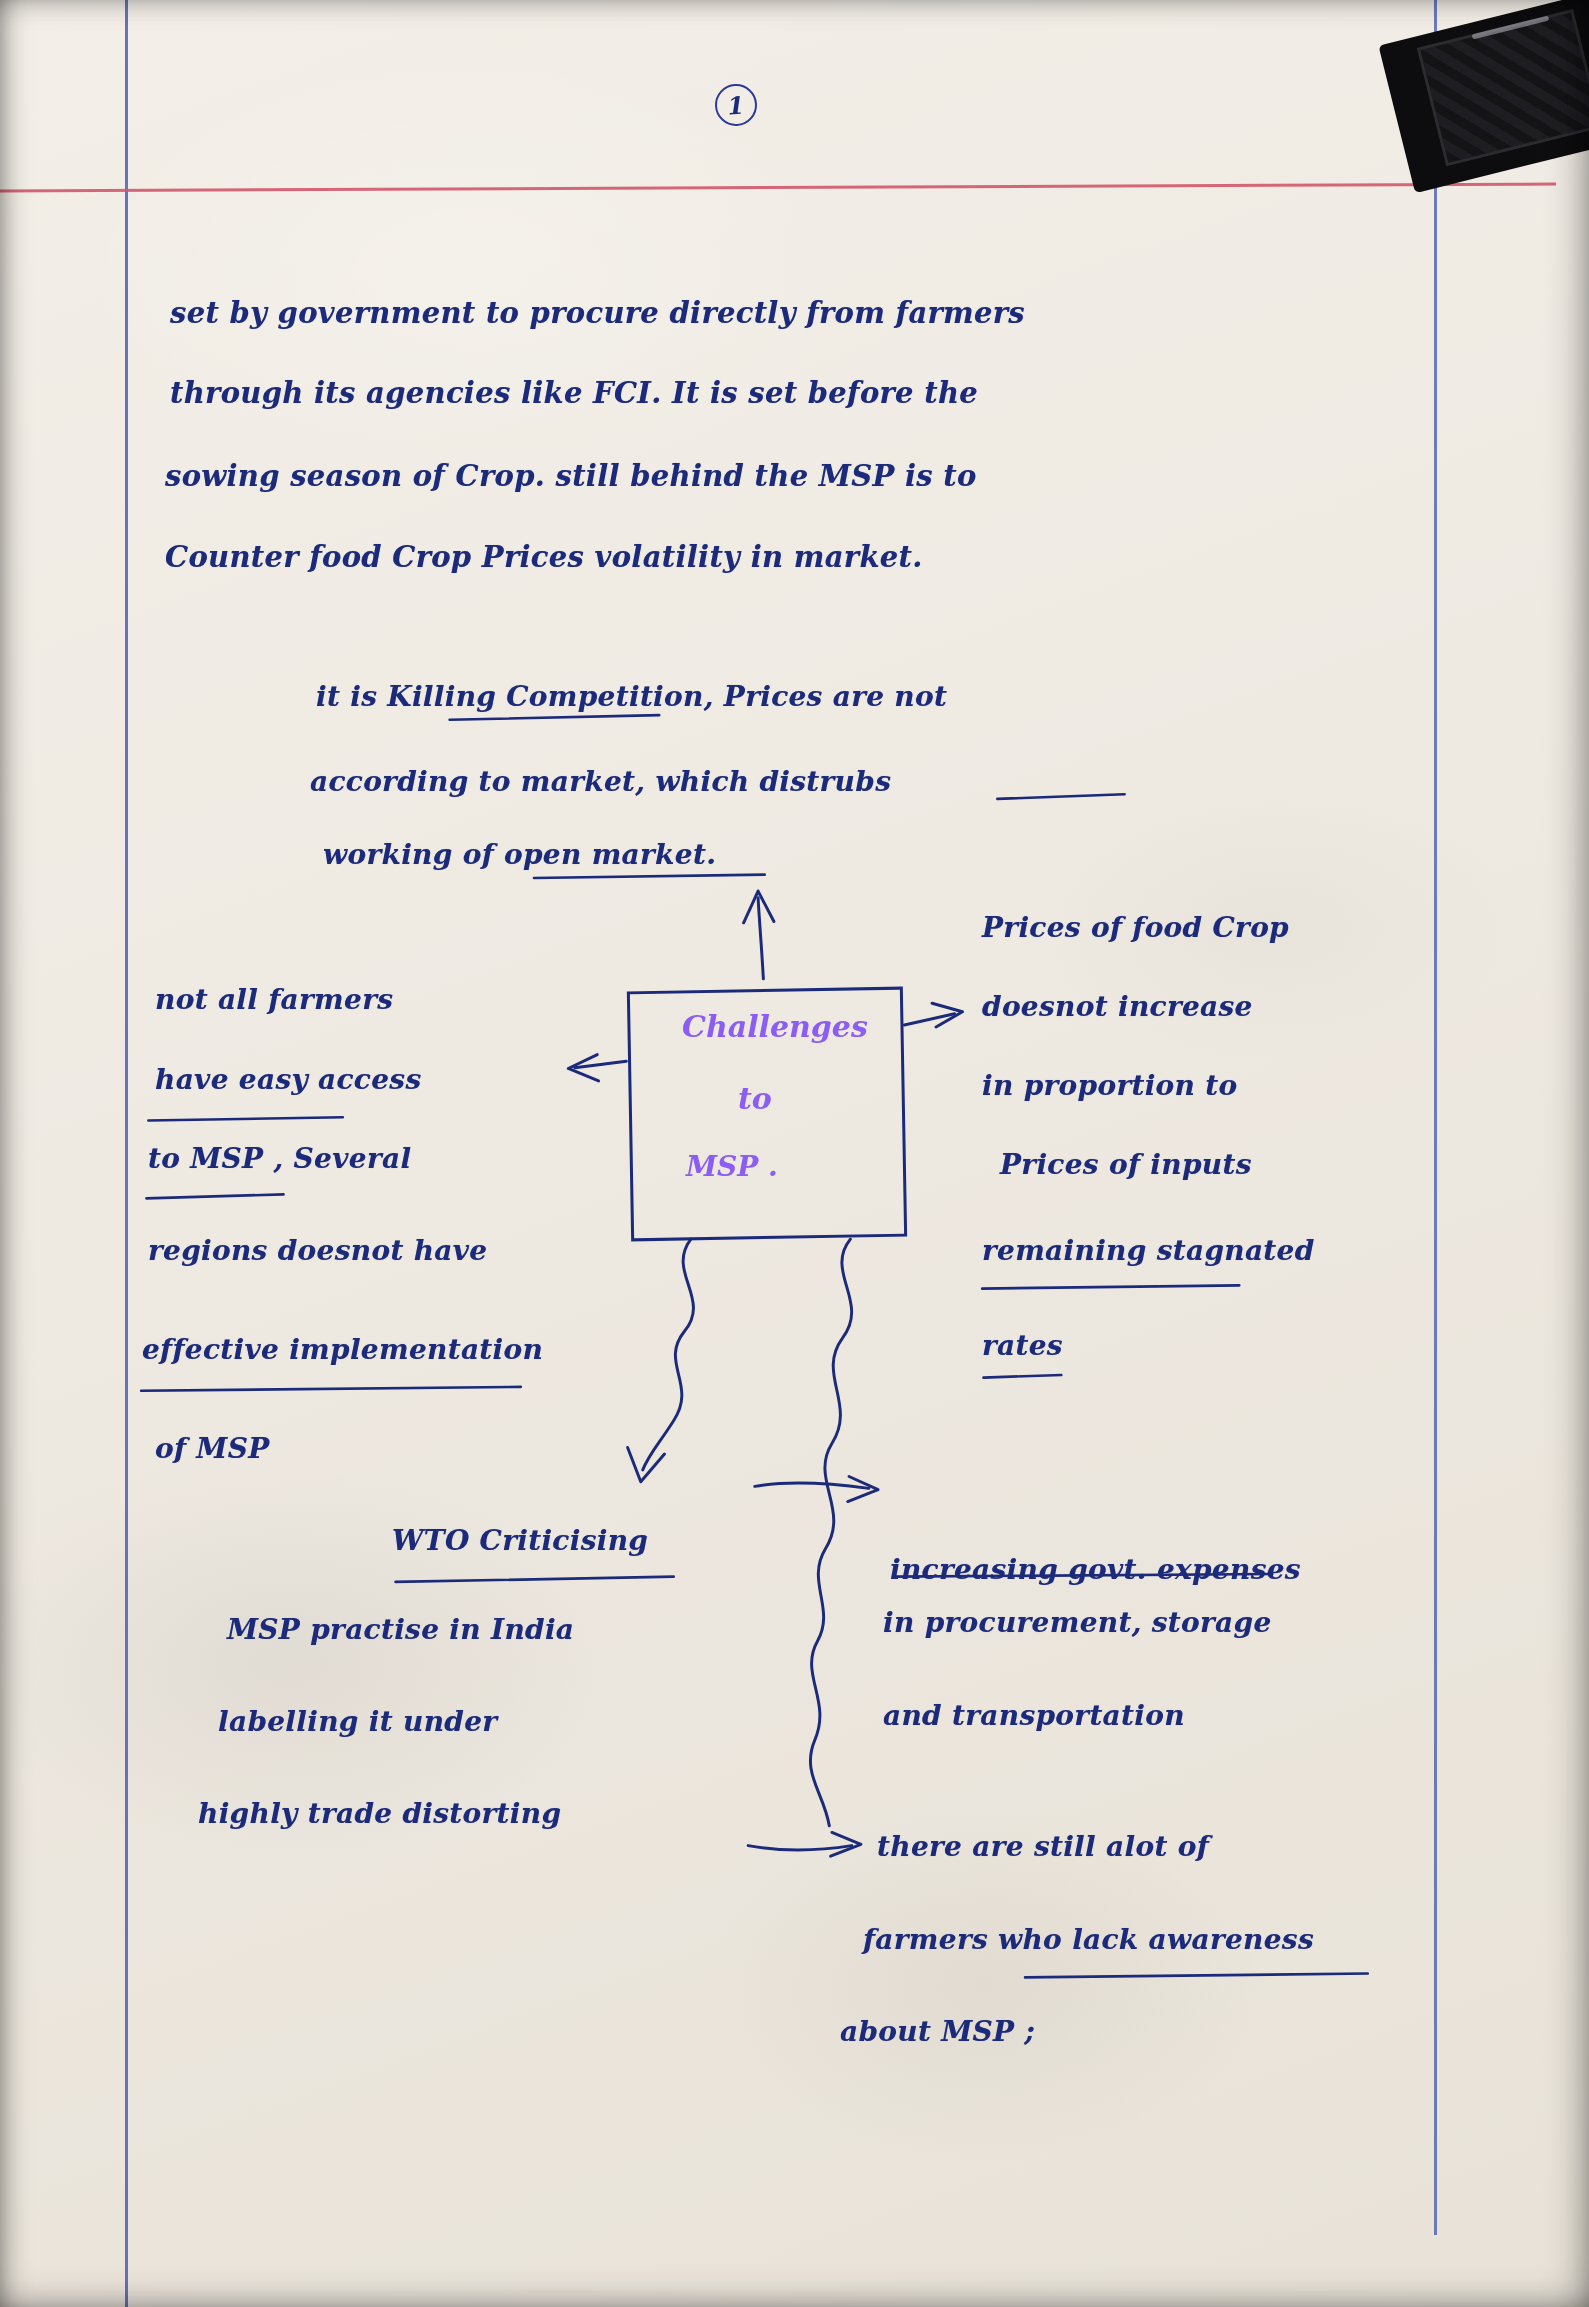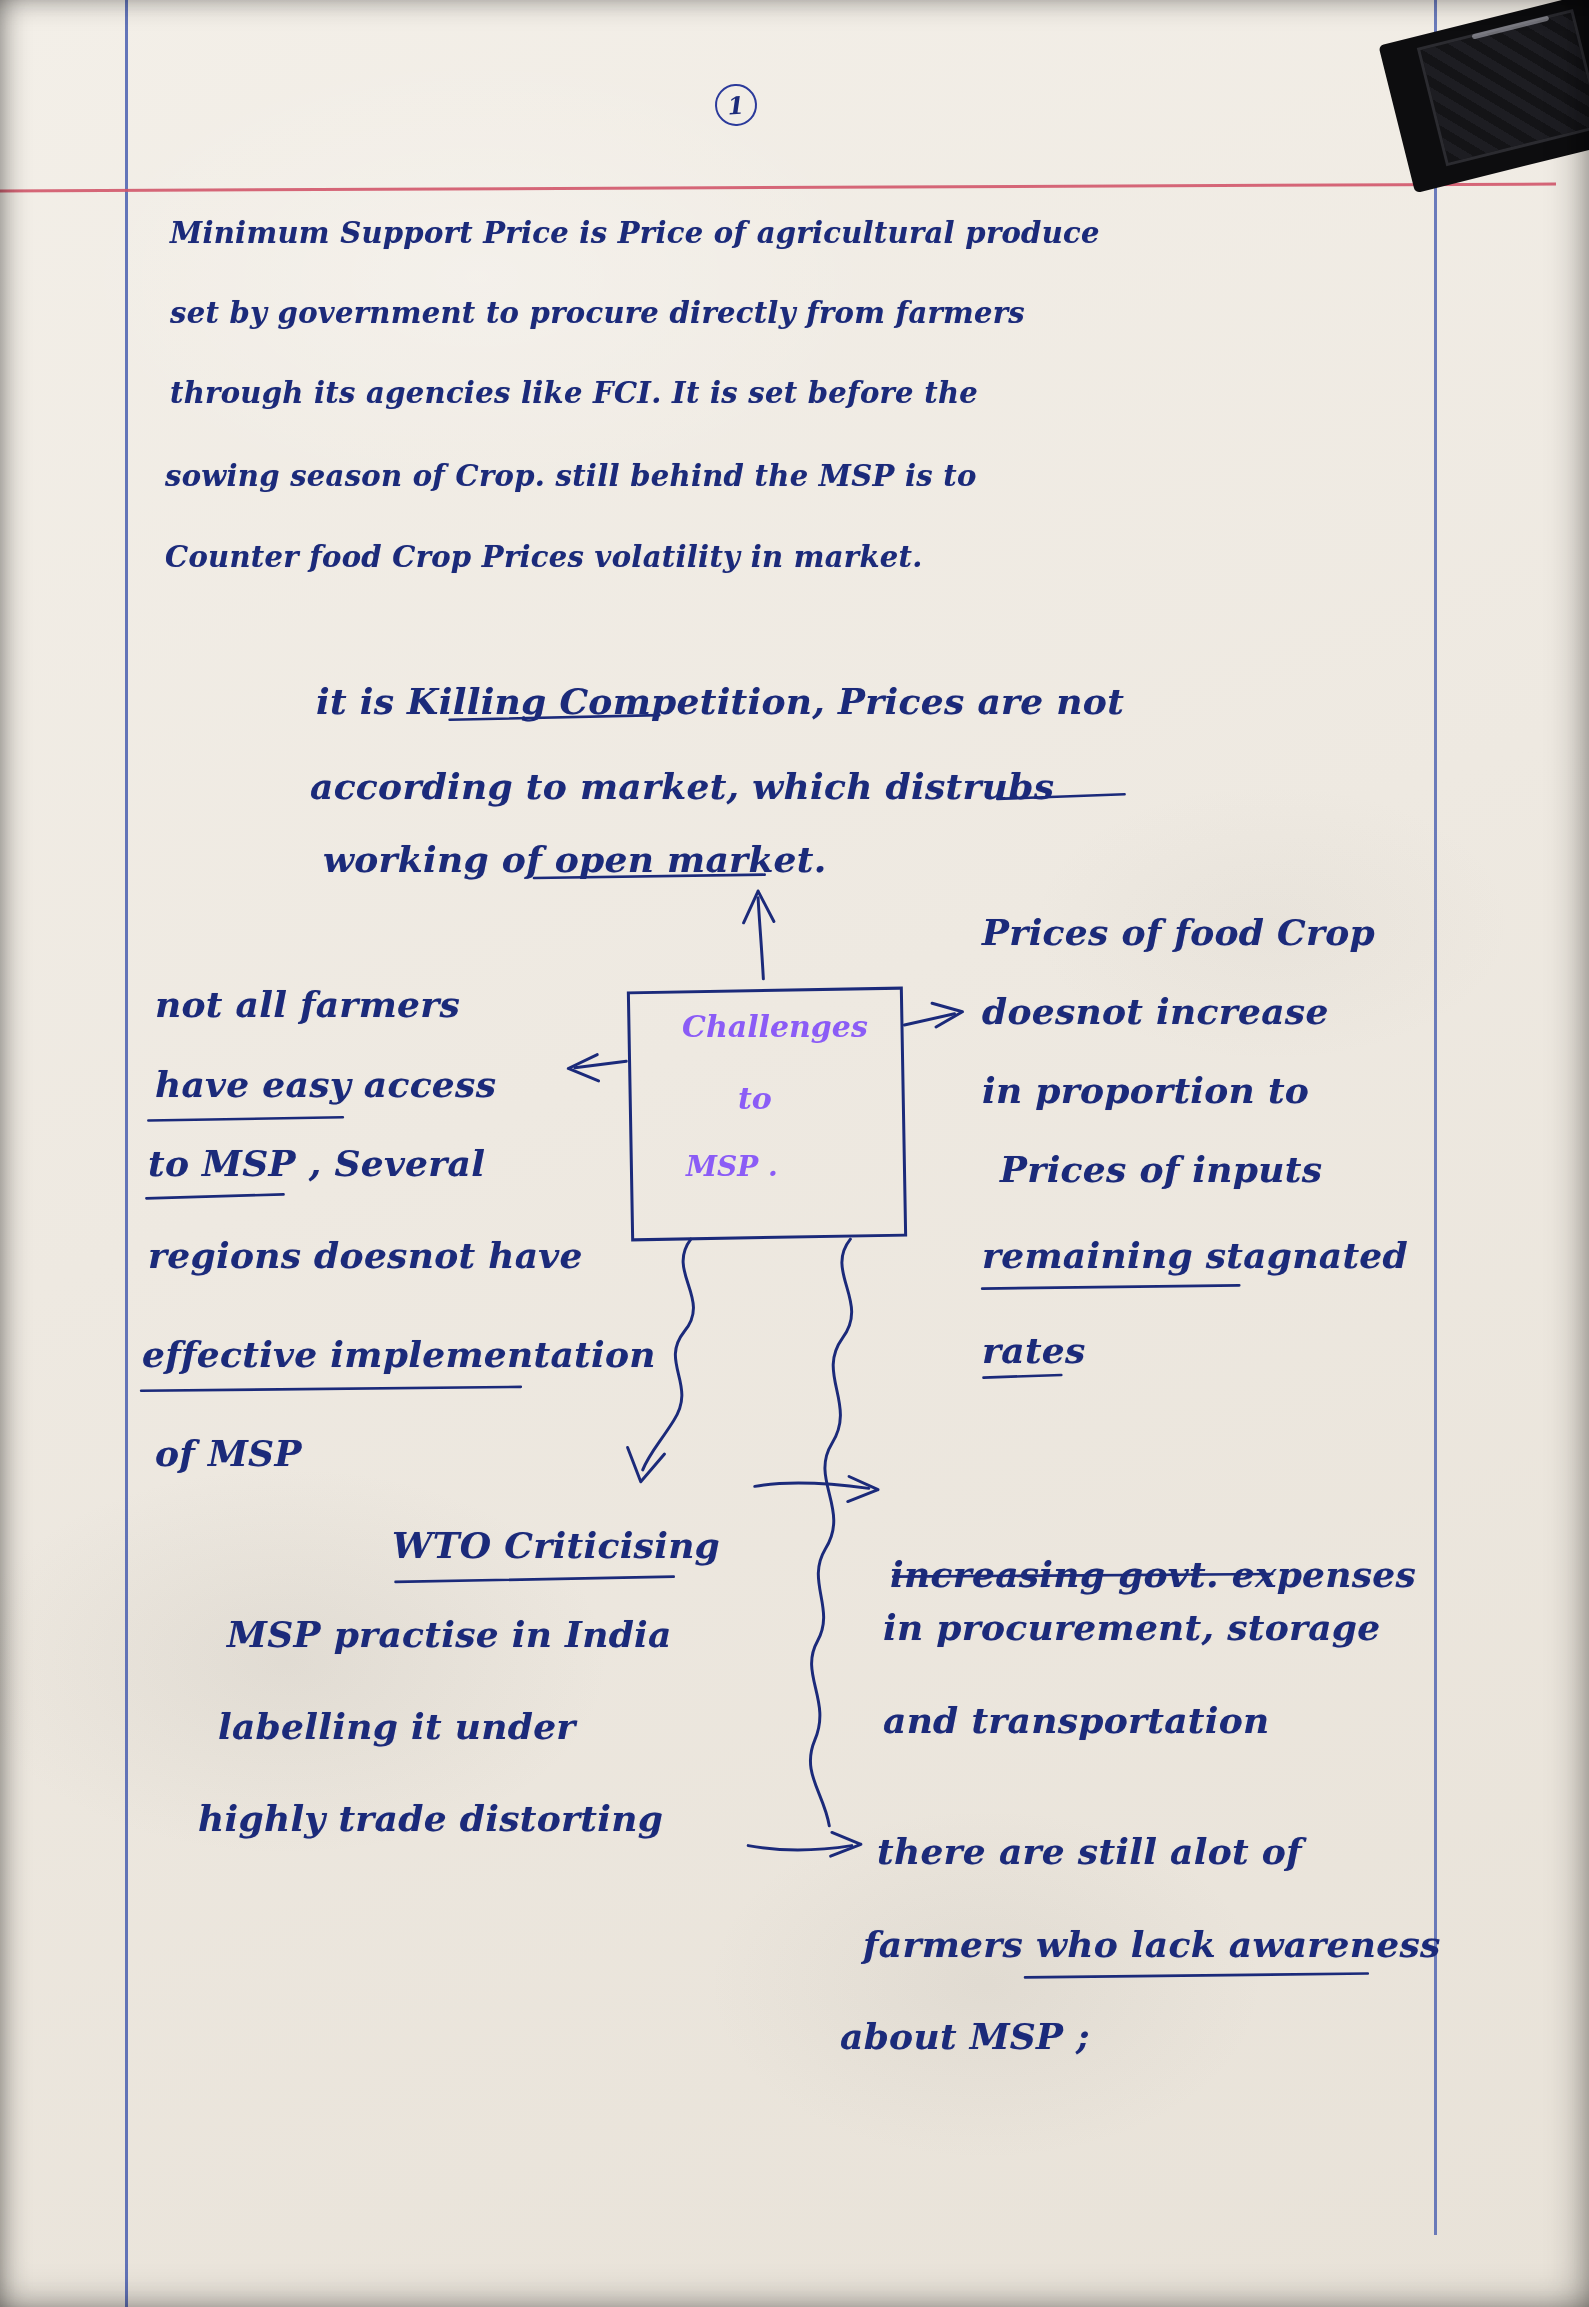--- a/index.html
+++ b/index.html
@@ -88,21 +88,21 @@
     position: absolute;
     color: #1b2a7a;
     font-family: "DejaVu Serif", serif;
     font-style: italic;
     font-weight: 600;
     letter-spacing: 0.3px;
     white-space: nowrap;
     text-shadow: 0 0 0.7px rgba(27,42,122,0.35);
   }
   .l { font-size: 29px; line-height: 1.1; }
-  .m { font-size: 36px; line-height: 1.1; }
+  .m { font-size: 28px; line-height: 1.1; }
   
   .page-num {
     position: absolute;
     left: 715px; top: 84px;
     width: 38px; height: 38px;
     border: 2.6px solid #2b3a9b;
     border-radius: 50%;
     color: #1b2a7a;
     font-family: "DejaVu Serif", serif;
     font-style: italic;
@@ -136,21 +136,20 @@
 <div id="page">
 
   <div class="paper-tint"></div>
 
   <div class="margin-line-left"></div>
   <div class="margin-line-right"></div>
   <div class="rule-red"></div>
 
   <div class="page-num">1</div>
 
-  <div class="hw l" style="left:170px; top:218px;">Minimum Support Price is Price of agricultural produce</div>
   <div class="hw l" style="left:170px; top:298px;">set by government to procure directly from farmers</div>
   <div class="hw l" style="left:170px; top:378px;">through its agencies like FCI. It is set before the</div>
   <div class="hw l" style="left:165px; top:461px;">sowing season of Crop. still behind the MSP is to</div>
   <div class="hw l" style="left:165px; top:542px;">Counter food Crop Prices volatility in market.</div>
 
   <div class="hw m" style="left:316px; top:682px;">it is Killing Competition, Prices are not</div>
   <div class="hw m" style="left:310px; top:767px;">according to market, which distrubs</div>
   <div class="hw m" style="left:323px; top:840px;">working of open market.</div>
 
   <div class="center-box"></div>

